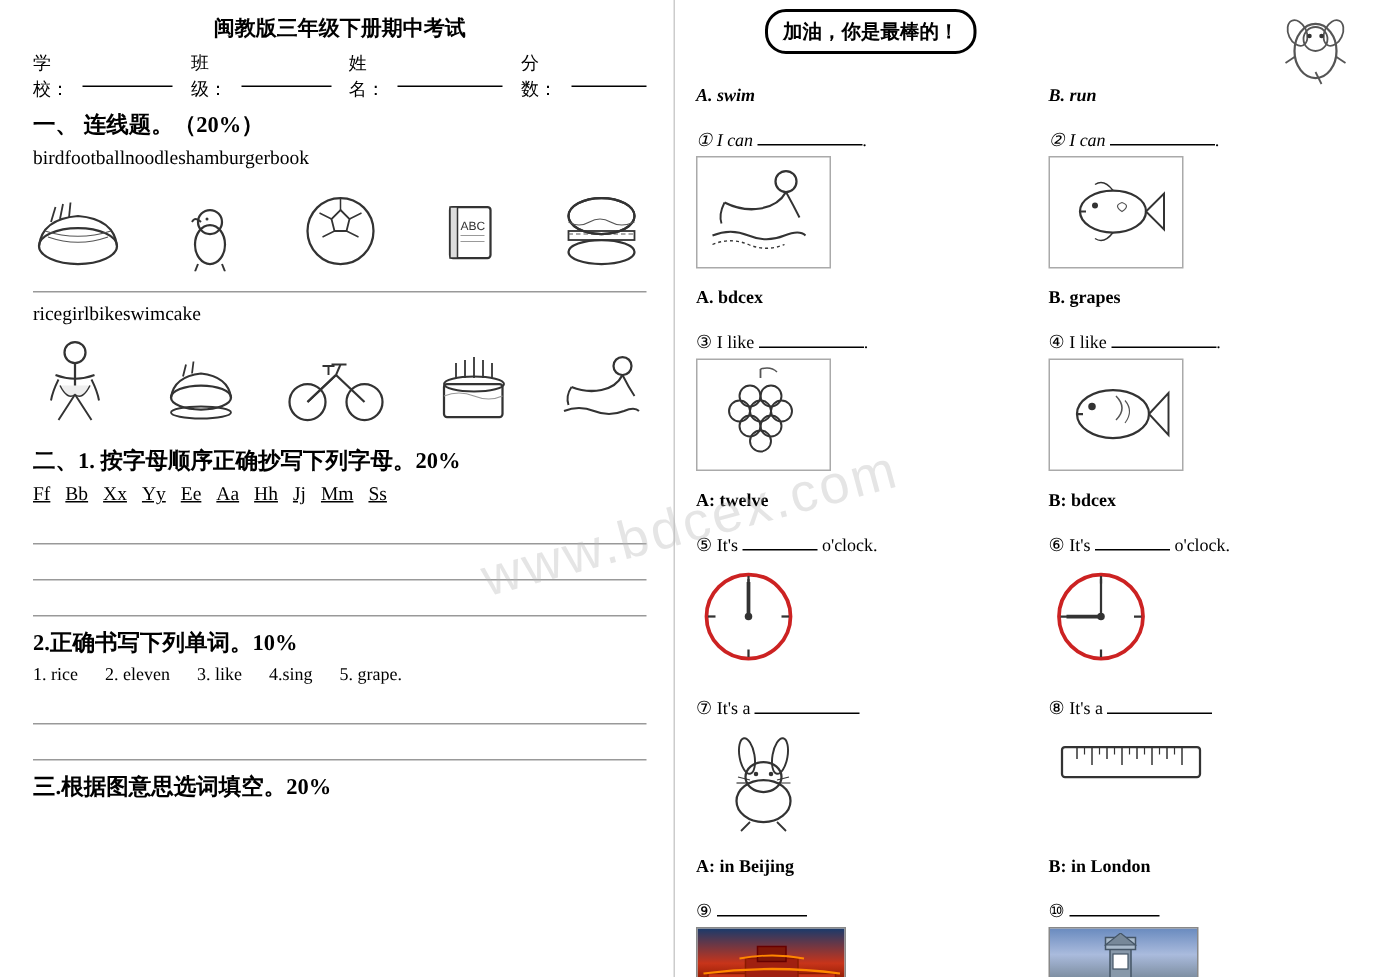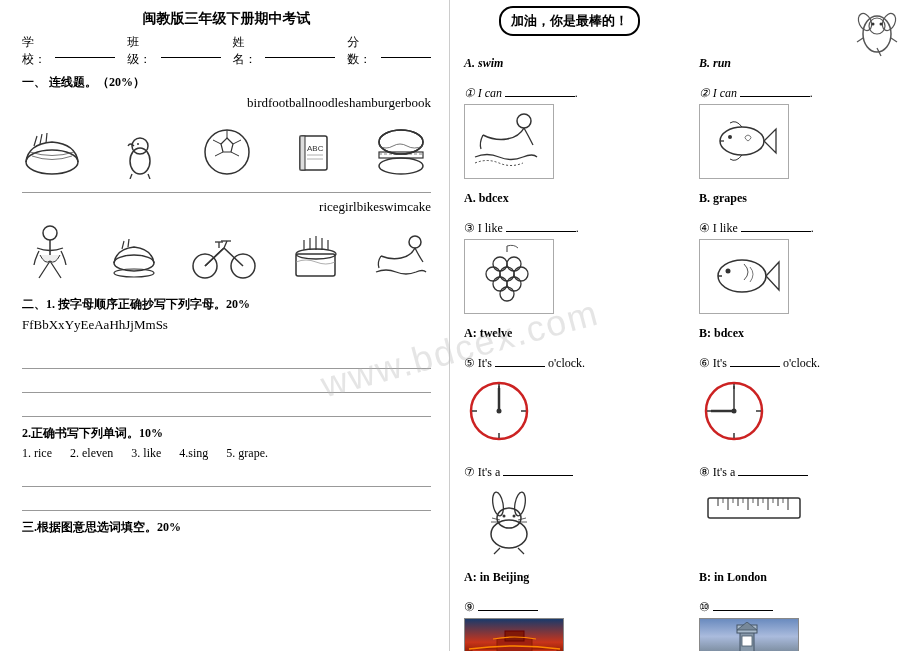--- a/index.html
+++ b/index.html
@@ -41,27 +41,27 @@
       align-items: center;
       gap: 2px;
     }
     .underline-field {
       display: inline-block;
       border-bottom: 1px solid #000;
       min-width: 60px;
       height: 14px;
     }
     .section-header {
-      font-size: 12px;
+      font-size: 15px;
       font-weight: bold;
       margin: 6px 0 4px 0;
     }
     .word-row {
       display: flex;
-      justify-content: flex-end;
+      justify-content: flex-start;
       margin: 4px 0;
       font-size: 13px;
     }
     .icon-row {
       display: flex;
       justify-content: space-around;
       align-items: center;
       margin: 8px 0;
       gap: 28px;
     }
@@ -76,24 +76,25 @@
     .divider-line {
       border: none;
       border-top: 1px solid #999;
       margin: 6px 0;
     }
     .section2 {
       margin-top: 8px;
     }
     .alphabet-row {
       display: flex;
-      gap: 0;
+      gap: 10px;
       font-size: 13px;
-      margin: 4px 0 16px 0;
+      margin: 4px 0 6px 0;
       flex-wrap: wrap;
+      text-decoration: underline;
     }
     .write-lines {
       margin: 4px 0;
     }
     .write-line {
       border-bottom: 1px solid #999;
       height: 20px;
       margin-bottom: 4px;
     }
     .section3 {
@@ -107,21 +108,21 @@
     }
     
     .right-col {
       width: 470px;
       padding: 8px 16px 8px 14px;
       position: relative;
     }
     .encouragement {
       position: absolute;
       top: 6px;
-      left: 49px;
+      left: 60px;
       border: 2px solid #000;
       border-radius: 14px;
       padding: 4px 10px;
       font-size: 13px;
       font-weight: bold;
     }
     .mouse-icon {
       position: absolute;
       top: 2px;
       right: 16px;

